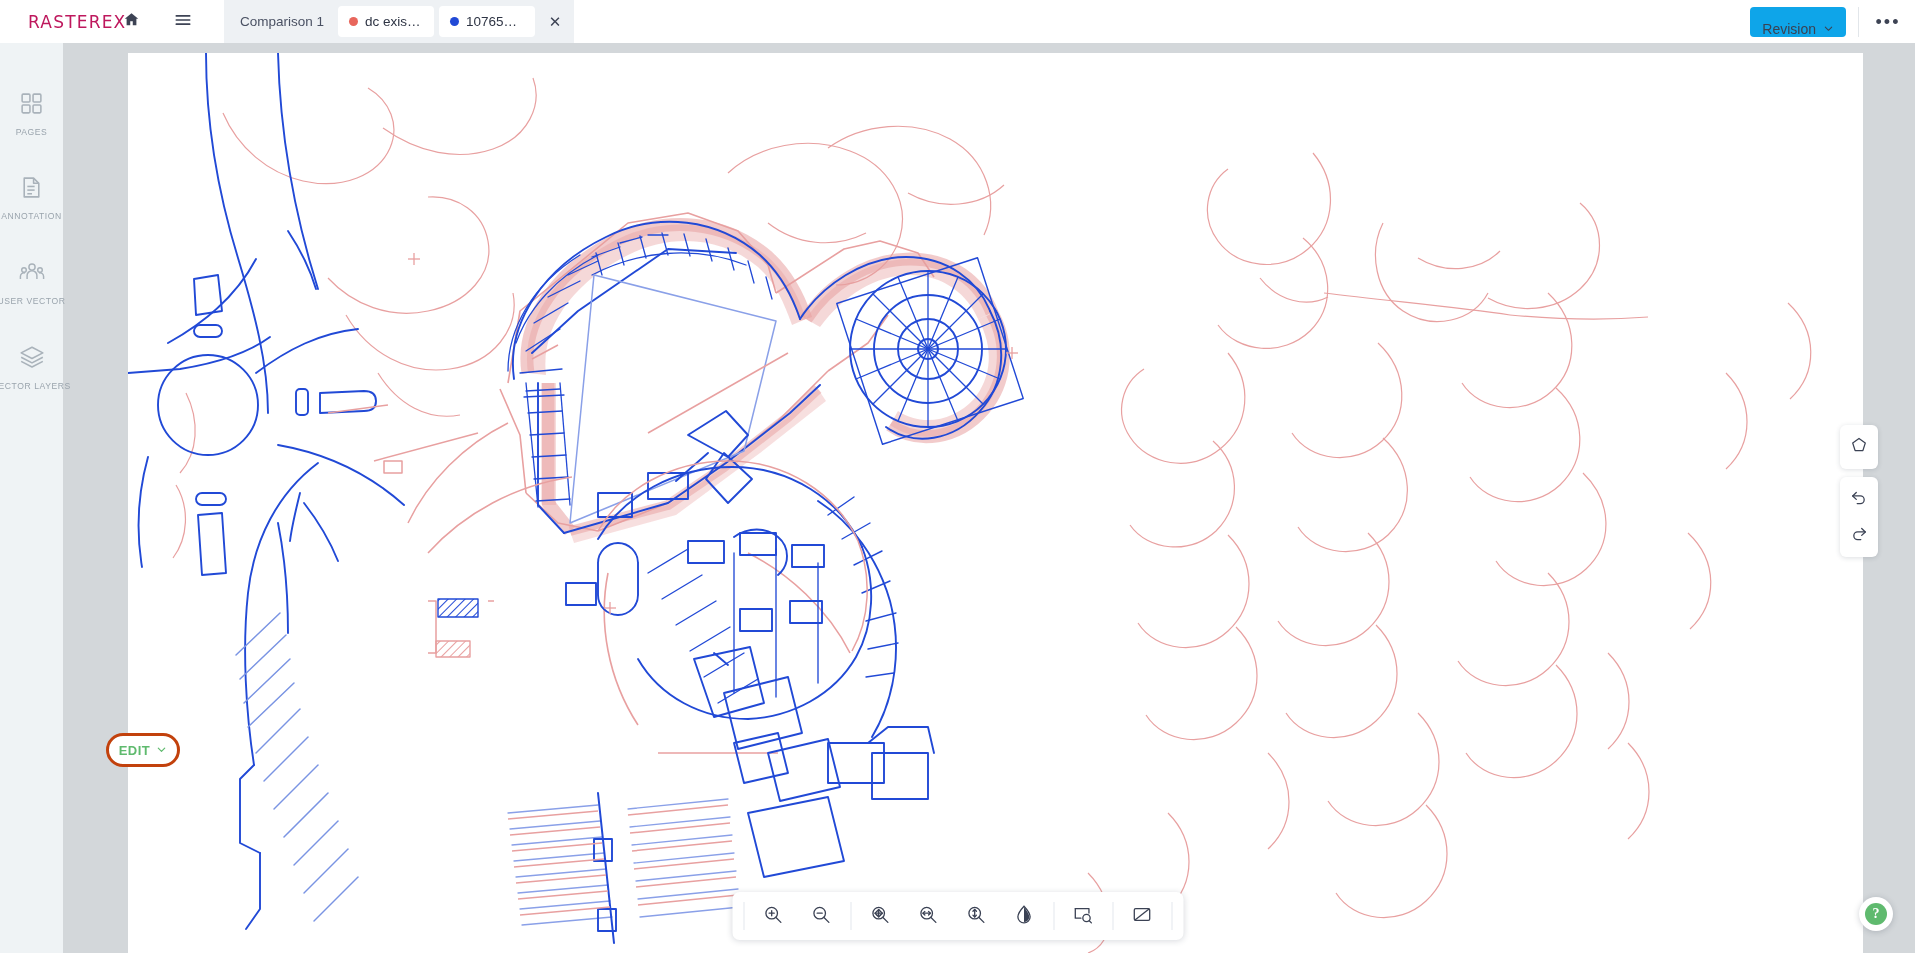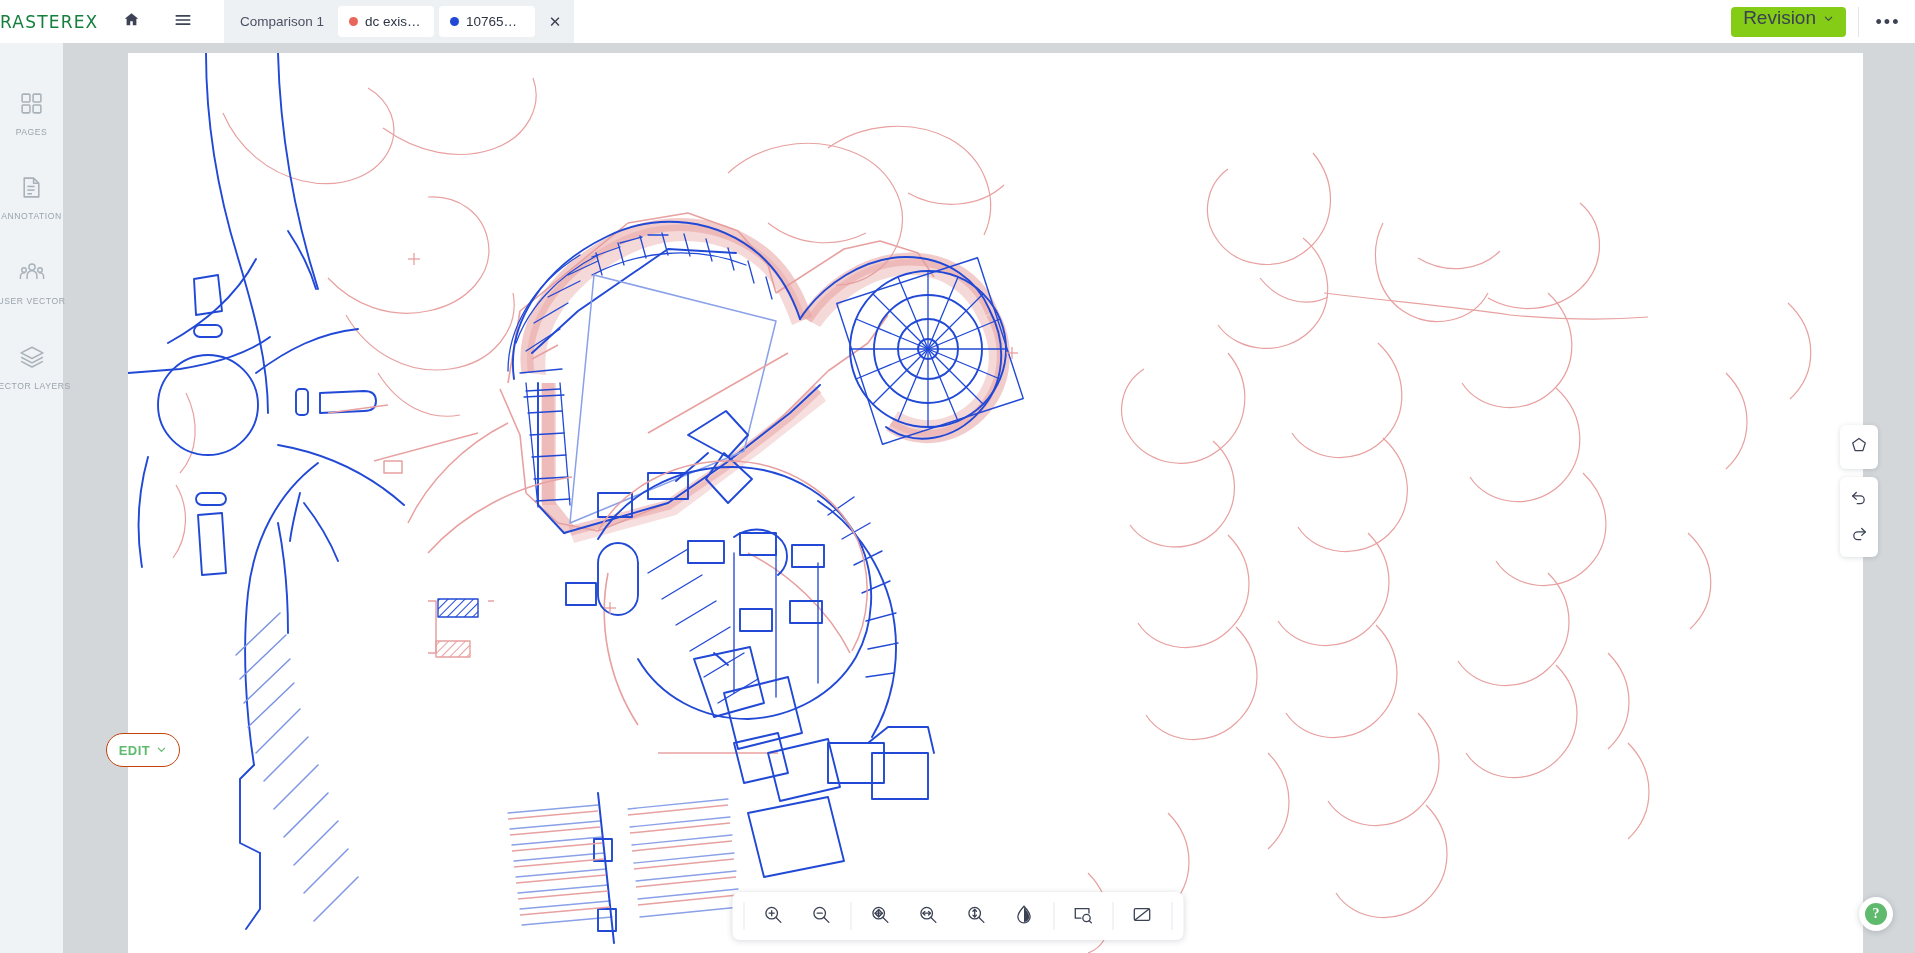--- a/index.html
+++ b/index.html
@@ -13,22 +13,22 @@
   
   #app { position: relative; width: 1915px; height: 953px; }
 
   .header {
     position: absolute; top: 0; left: 0; width: 1915px; height: 43px;
     background: #ffffff;
     display: flex; align-items: center;
     z-index: 40;
   }
   .brand {
-    width: 110px; padding-left: 0;
-    color: #15803d; font-size: 17px; letter-spacing: 1.2px;
+    width: 110px; padding-left: 28px;
+    color: #be185d; font-size: 17px; letter-spacing: 1.2px;
     font-weight: 400;
     font-family: "DejaVu Sans", sans-serif;
   }
   .hdr-icon-btn {
     width: 34px; height: 34px; margin-left: 4px;
     display: flex; align-items: center; justify-content: center;
     border-radius: 4px; cursor: pointer; color: #3d4354;
   }
 
   .tabstrip {
@@ -55,23 +55,23 @@
     width: 26px; height: 26px; display: flex; align-items: center;
     justify-content: center; cursor: pointer; color: #3d4354;
     font-size: 15px; margin-left: 2px;
   }
 
   .hdr-right {
     margin-left: auto; display: flex; align-items: center;
     padding-right: 10px; gap: 6px;
   }
   .revision-btn {
-    background: #84cc16; border-radius: 4px; height: 30px;
-    display: flex; align-items: flex-start; gap: 7px;
-    padding: 0 12px; font-size: 19px; color: #3a4152; cursor: pointer;
+    background: #0ea5e9; border-radius: 4px; height: 30px;
+    display: flex; align-items: flex-end; gap: 7px;
+    padding: 0 12px; font-size: 14px; color: #3a4152; cursor: pointer;
   }
   .hdr-divider { width: 1px; height: 30px; background: #e2e6ea; margin: 0 6px; }
   .kebab {
     width: 34px; height: 34px; display: flex; align-items: center;
     justify-content: center; cursor: pointer; color: #3d4354;
     letter-spacing: 2px; font-size: 18px; line-height: 0;
   }
 
   
   .sidebar {
@@ -108,21 +108,21 @@
     position: absolute; top: 53px; left: 128px;
     width: 1735px; height: 900px;
     background: #ffffff; overflow: hidden; z-index: 5;
   }
   .canvas-wrap svg { display: block; }
 
   
   .edit-btn {
     position: absolute; left: 106px; bottom: 186px;
     width: 74px; height: 34px;
-    background: #ffffff; border: 1px solid #c2410c; border-radius: 18px;
+    background: #ffffff; border: 3px solid #c2410c; border-radius: 18px;
     display: flex; align-items: center; justify-content: center; gap: 6px;
     color: #5fba6e; font-size: 13px; font-weight: bold; letter-spacing: .5px;
     cursor: pointer; z-index: 50;
   }
 
   .bottom-toolbar {
     position: absolute; left: 50%; transform: translateX(-50%);
     bottom: 13px;
     height: 48px; background: #ffffff; border-radius: 7px;
     box-shadow: 0 1px 6px rgba(40,50,70,.18);

